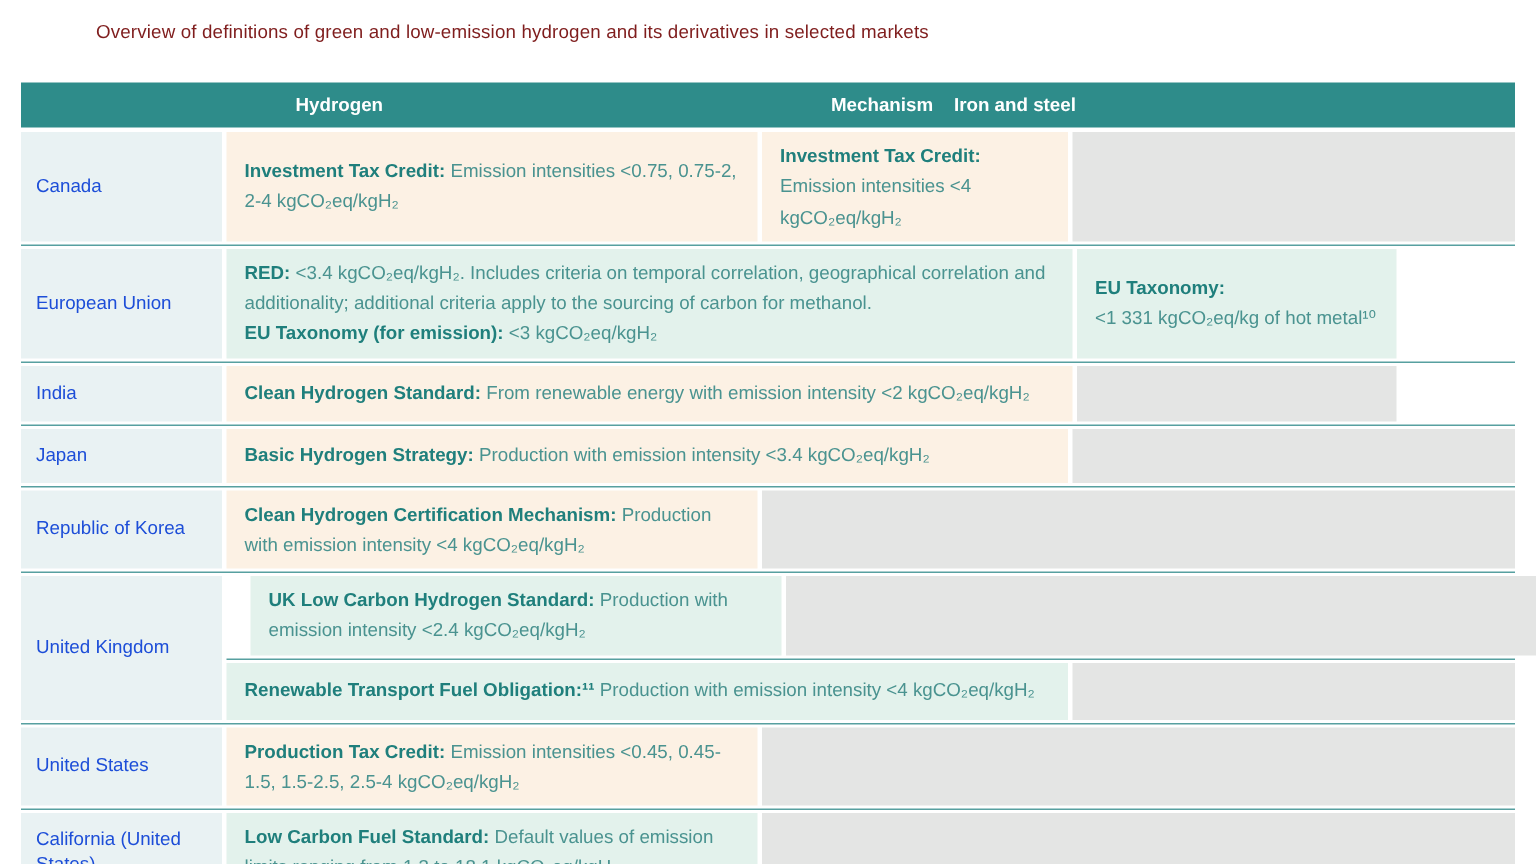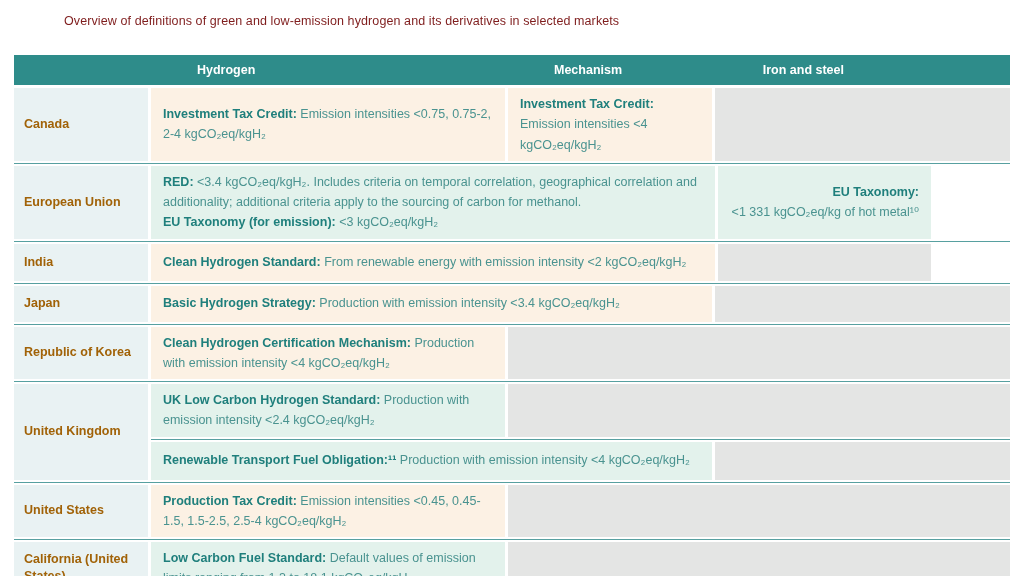--- a/index.html
+++ b/index.html
@@ -20,45 +20,45 @@
   .sep  { height:1px; background:#57a0a0; margin:2px 0; }
 
   .row { display:flex; column-gap:3px; align-items:stretch; }
   .cell { display:flex; align-items:center; font-size:12.5px; line-height:1.62; color:#4a9390; }
   .cell .inner { width:100%; }
   .pad { padding:6px 12px; }
   .b { font-weight:bold; color:#1f7f7c; }
   p { margin:0; }
 
   .country {
-    background:#e9f2f3; color:#a16207; font-weight:bold;
+    background:#e9f2f3; color:#1d4ed8; font-weight:normal;
     padding:4px 8px 4px 10px; line-height:1.35;
   }
   .peach { background:#fcf1e4; }
   .mint  { background:#e3f2ec; }
   .gray  { background:#e4e5e4; }
 
   .w-country { width:134px; flex:none; }
   .w-h   { width:354px; flex:none; }
   .w-a   { width:204px; flex:none; }
   .w-m   { width:79px;  flex:none; }
-  .w-i   { width:213px; flex:none;text-align:right; }
+  .w-i   { width:213px; flex:none; }
   .w-ha  { width:561px; flex:none; }
   .w-ham { width:564px; flex:none; }
   .w-mi  { width:295px; flex:none; }
   .w-ami { width:502px; flex:none; }
 
   .r-canada     { min-height:48px; }
   .r-eu         { min-height:68px; }
   .r-india      { min-height:37px; }
   .r-japan      { min-height:36px; }
   .r-korea      { min-height:46px; }
   .r-us         { min-height:46px; }
   .r-california { min-height:50px; }
-  .uk-sub1 { min-height:48px; }
+  .uk-sub1 { min-height:48px;margin-left:16px; }
   .uk-sub2 { min-height:38px; }
   .ukstack { display:flex; flex-direction:column; width:859px; flex:none; }
   .ukstack .subrow { display:flex; column-gap:3px; align-items:stretch; flex:none; }
 </style>
 </head>
 <body>
 
 <div class="page">
   <div class="title">Overview of definitions of green and low-emission hydrogen and its derivatives in selected markets</div>
 

